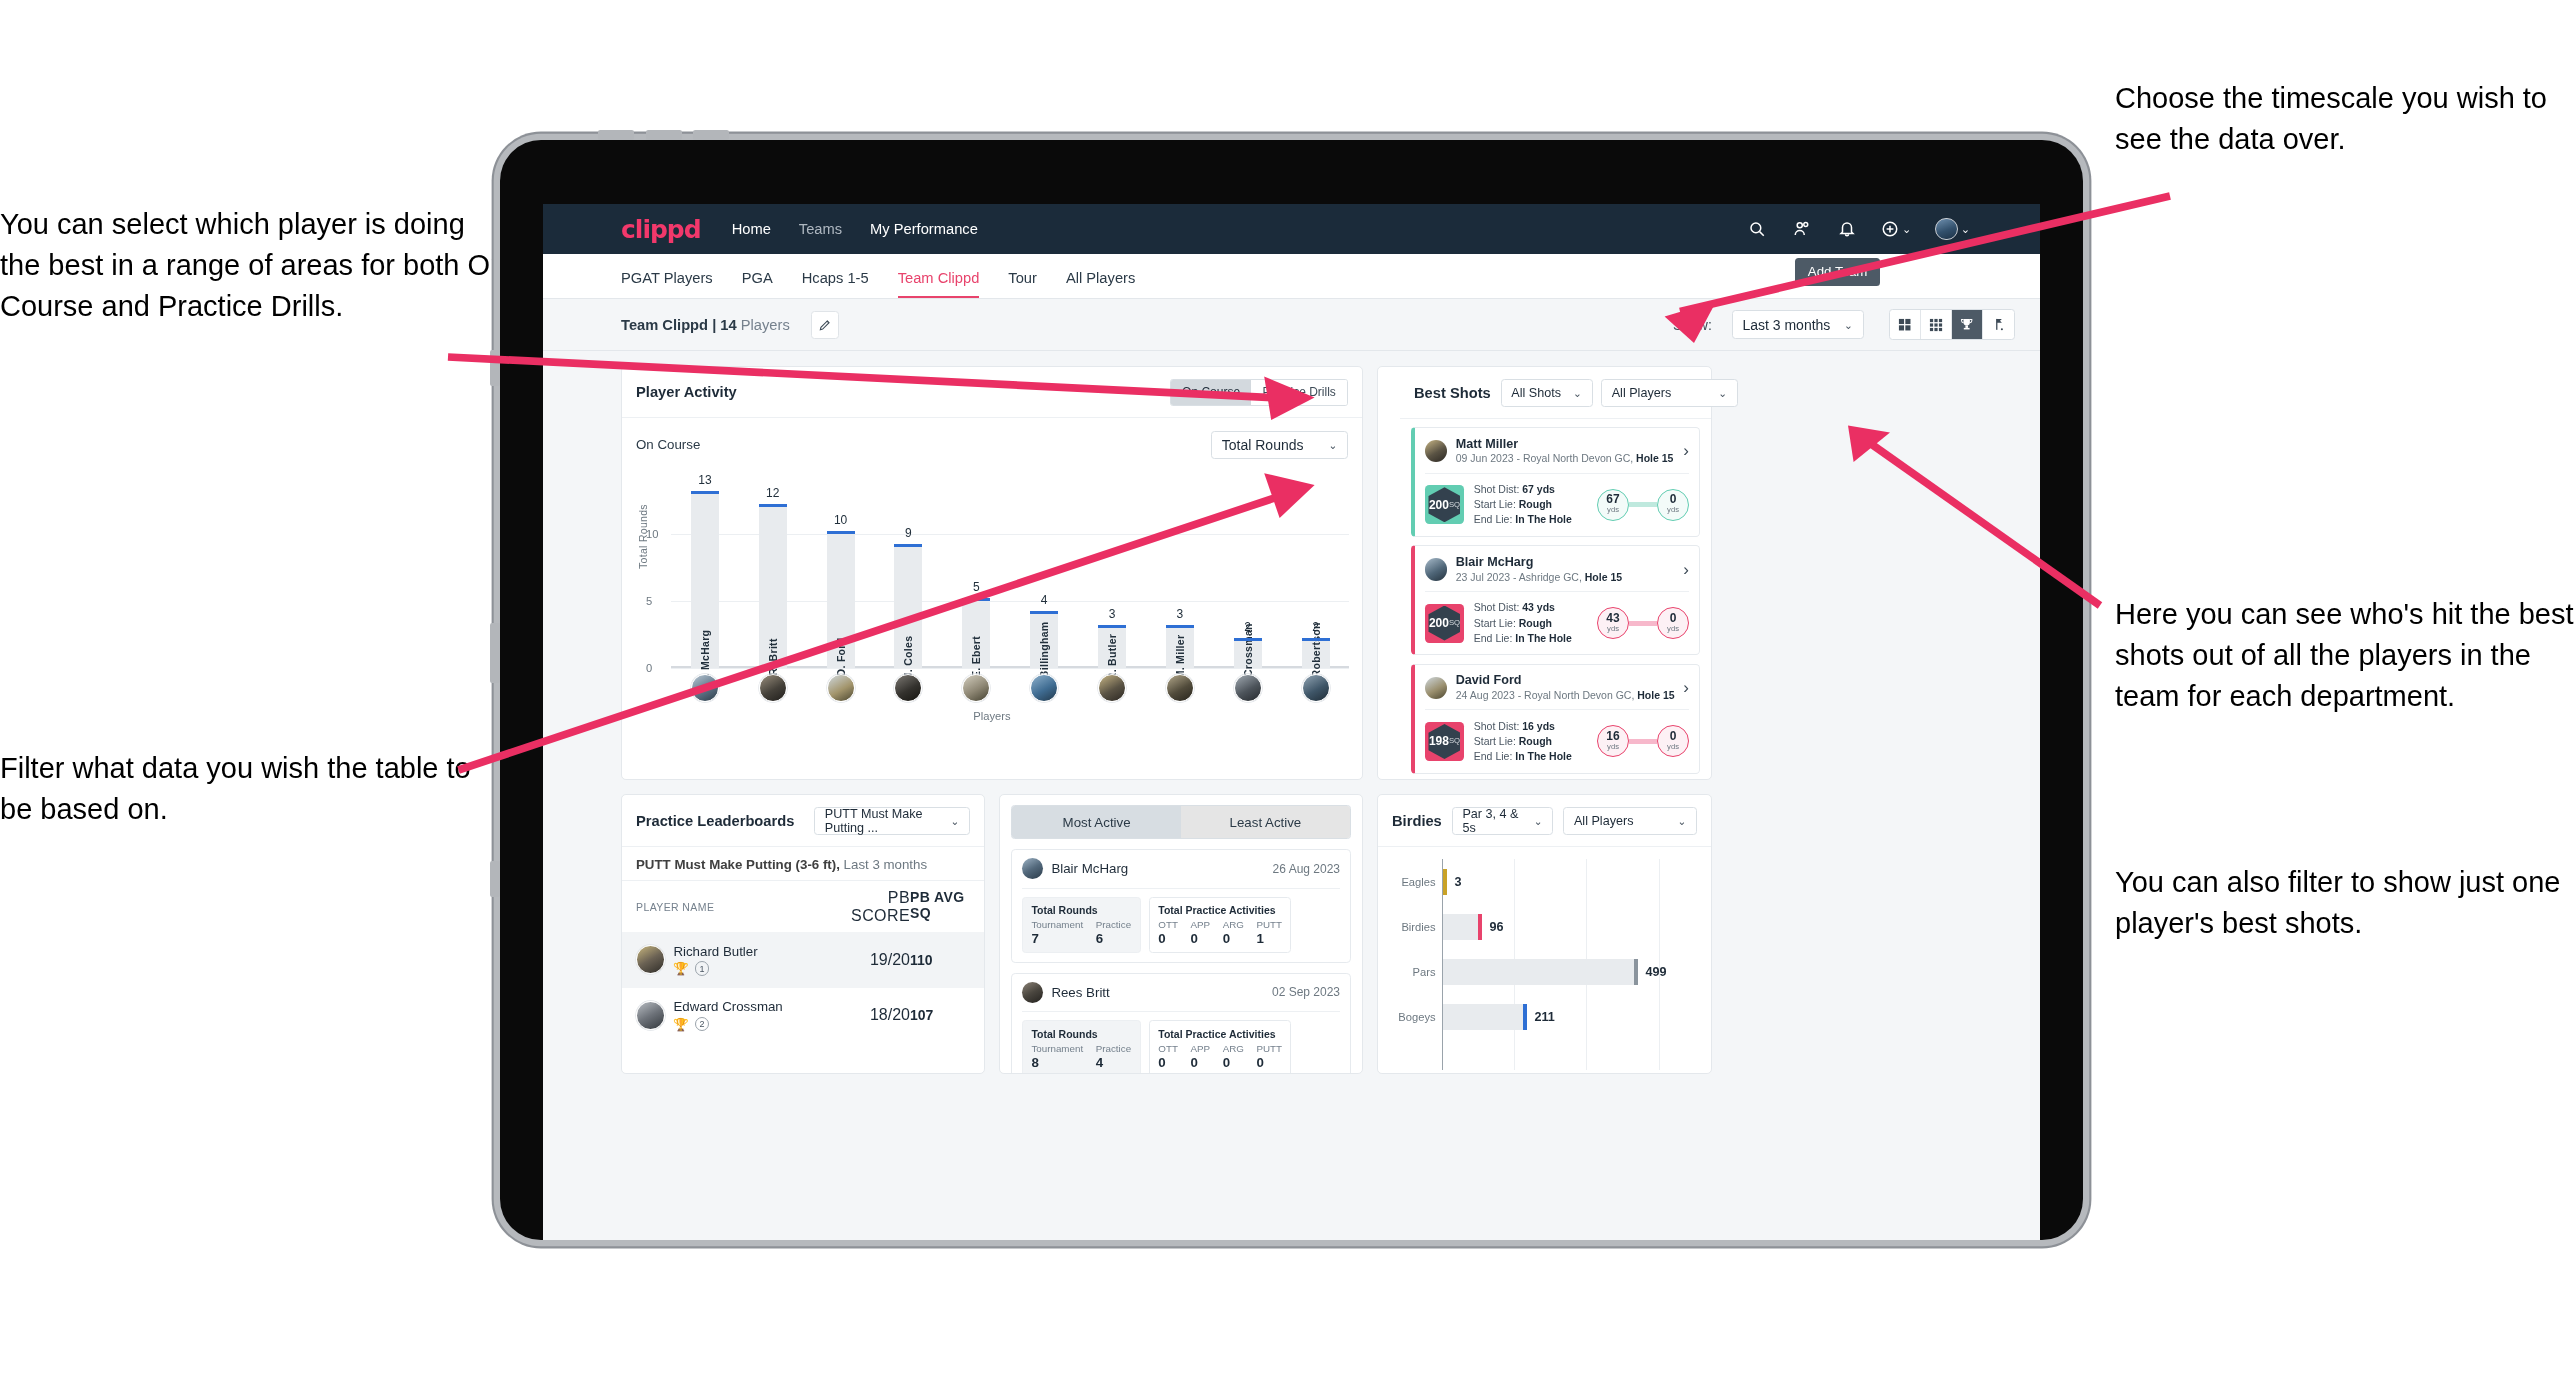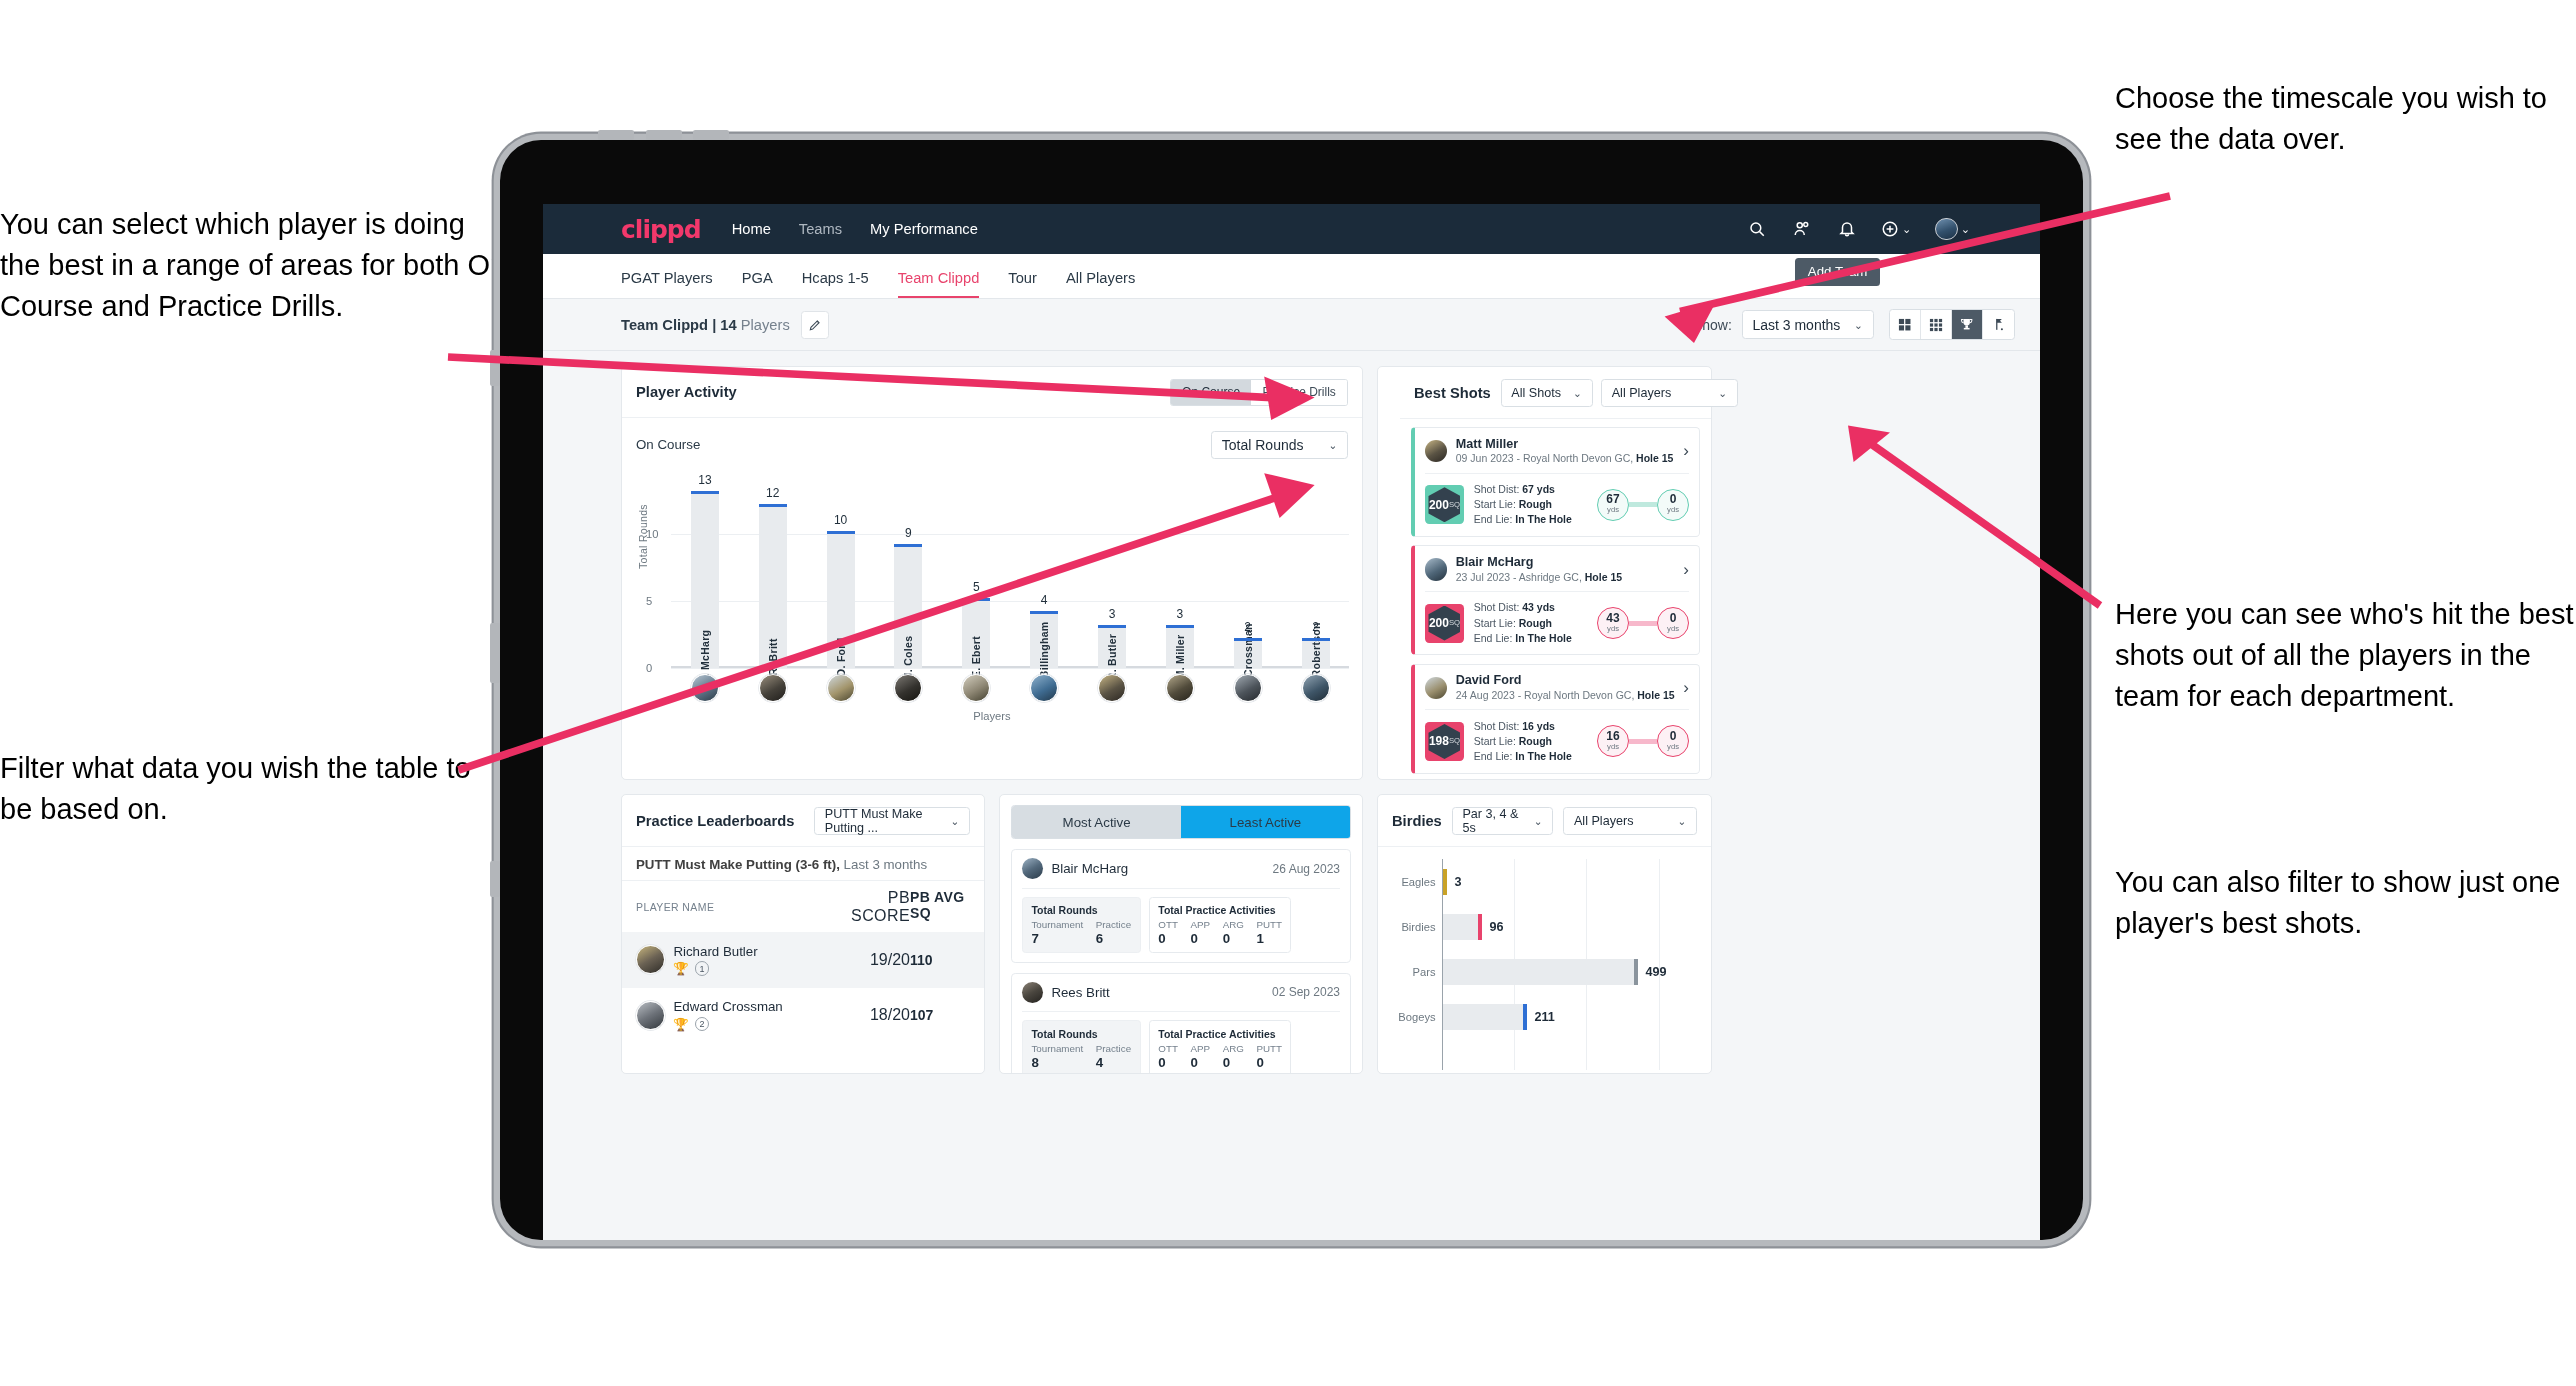--- a/index.html
+++ b/index.html
@@ -88,21 +88,21 @@
   .tab.active { color:#e8436c; border-bottom-color:#e8436c; }
   #addteam-tip {
     position:absolute; right: 160px; top: 4.2px;
     background:#4d5a66; color:#fff; font-size:13.3px;
     padding: 6.3px 12.6px; border-radius:3.5px; white-space:nowrap;
   }
 
   
   #subhdr {
     height: 52px; background:#f4f6f8; display:flex; align-items:center;
-    padding: 0 25px 0 78px; border-bottom:0.7px solid #e3e7eb;
+    padding: 0 25px 0 78px; border-bottom:0.7px solid #e3e7eb;gap:10px;
   }
   .teamtitle { font-size: 14.7px; color:#2b3a47; }
   .teamtitle b { font-weight:700; }
   .teamtitle .grey { color:#75818d; }
   .editbtn {
     width: 28px; height: 28px; background:#fff; border:0.7px solid #e0e4e8;
     border-radius:3.5px; margin-left: 11.2px; display:flex; align-items:center; justify-content:center;
   }
   .editbtn svg { width:14px; height:14px; stroke:#3d4a56; fill:none; stroke-width:1.8; }
   .sub-spacer { flex:1; }
@@ -241,21 +241,21 @@
   .trophy { font-size:12.6px; }
   .trophy.gold { color:#c9a227; }
   .trophy.silver { color:#b9bec4; }
   .rankbadge {
     width:14.7px; height:14.7px; border-radius:50%; border:0.9px solid #9aa3ab;
     font-size:9px; color:#4a5662; display:flex; align-items:center; justify-content:center;
   }
 
   
   .act-tabs { display:flex; margin: 9.8px 11.2px 0 11.2px; border:0.7px solid #d9dfe4; border-radius:3.5px; overflow:hidden; }
-  .act-tab { flex:1; text-align:center; font-size:13.3px; padding: 8.4px 0; color:#2b3a47; background:#0ea5e9; }
+  .act-tab { flex:1; text-align:center; font-size:13.3px; padding: 8.4px 0; color:#2b3a47; background:#e5e5e5; }
   .act-tab.on { background:#d7dde2; }
   .act-item { margin: 9.8px 11.2px; border:0.7px solid #e6eaee; border-radius:4.2px; }
   .act-top { display:flex; align-items:center; padding: 8.4px 9.8px; }
   .act-av { width:21px; height:21px; border-radius:50%; margin-right:8.4px; }
   .act-name { font-size:13.3px; color:#1e2b38; }
   .act-date { margin-left:auto; font-size:12px; color:#6d7881; }
   .act-div { height:0.7px; background:#edf0f3; margin:0 9.8px; }
   .act-body { display:flex; gap:8.4px; padding: 8.4px 9.8px; }
   .statbox { border:0.7px solid #e6eaee; border-radius:3.5px; padding: 6.3px 8.4px; }
   .statbox.grey { background:#f2f4f6; border-color:#eceff2; }

